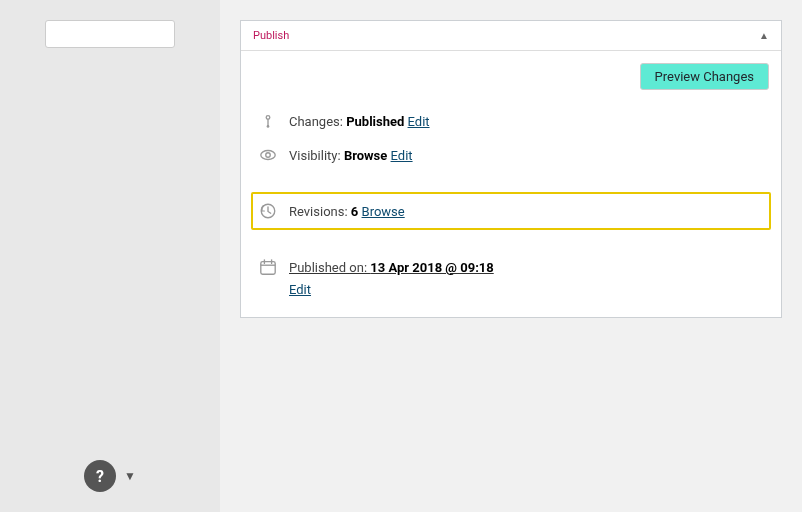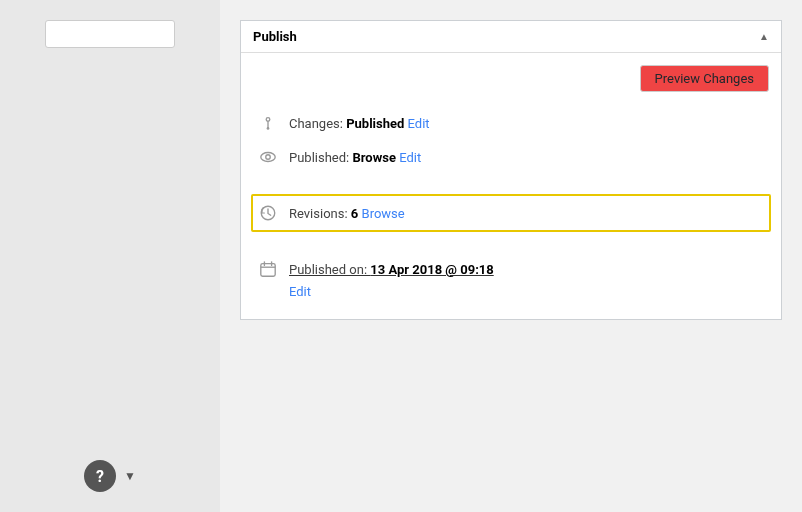--- a/index.html
+++ b/index.html
@@ -79,43 +79,43 @@
     .publish-header {
       background: #fff;
       border-bottom: 1px solid #ddd;
       padding: 8px 12px;
       display: flex;
       align-items: center;
       justify-content: space-between;
     }
 
     .publish-title {
-      font-size: 13px;
-      font-weight: 700;
-      color: #000000;
+      font-size: 11px;
+      font-weight: 400;
+      color: #be185d;
     }
 
     .collapse-arrow {
       color: #666;
       font-size: 10px;
       cursor: pointer;
     }
 
     .publish-body {
       padding: 12px 12px 16px 12px;
     }
 
     .preview-btn-row {
       display: flex;
       justify-content: flex-end;
       margin-bottom: 14px;
     }
 
     .preview-btn {
-      background: #ef4444;
+      background: #5eead4;
       border: 1px solid #ccc;
       border-radius: 3px;
       padding: 5px 14px;
       font-size: 13px;
       color: #23282d;
       cursor: pointer;
       font-family: inherit;
     }
 
     .meta-row {
@@ -139,21 +139,22 @@
       color: #444;
       font-size: 13px;
     }
 
     .meta-text strong {
       font-weight: 700;
       color: #000000;
     }
 
     .meta-link {
-      color: #3b82f6;
+      color: #0c4a6e;
+      text-decoration: underline;
       cursor: pointer;
     }
 
     .revisions-row {
       display: flex;
       align-items: center;
       padding: 8px 4px;
       gap: 10px;
       border: 2.5px solid #e8c700;
       border-radius: 2px;
@@ -222,21 +223,21 @@
       </div>
 
       <div class="meta-row">
         <span class="meta-icon">
           <svg class="icon-svg" viewBox="0 0 20 20" fill="none" xmlns="http://www.w3.org/2000/svg">
             <ellipse cx="10" cy="10" rx="8" ry="5" stroke="#999" stroke-width="1.5"></ellipse>
             <circle cx="10" cy="10" r="2.5" stroke="#999" stroke-width="1.5"></circle>
           </svg>
         </span>
         <span class="meta-text">
-          <span>Published: </span><strong>Browse</strong> <a class="meta-link">Edit</a>
+          <span>Visibility: </span><strong>Browse</strong> <a class="meta-link">Edit</a>
         </span>
       </div>
 
       <div class="revisions-row">
         <span class="meta-icon">
           <svg class="icon-svg" viewBox="0 0 20 20" fill="none" xmlns="http://www.w3.org/2000/svg">
             <circle cx="10" cy="10" r="7.5" stroke="#999" stroke-width="1.5"></circle>
             <path d="M10 5.5V10.5L13 12.5" stroke="#999" stroke-width="1.5" stroke-linecap="round"></path>
             <path d="M5 4 C3 6, 2.5 8.5, 3 10" stroke="#999" stroke-width="1.5" stroke-linecap="round" fill="none"></path>
             <polyline points="3,7 3,10 6,10" stroke="#999" stroke-width="1.2" stroke-linecap="round" stroke-linejoin="round" fill="none"></polyline>

